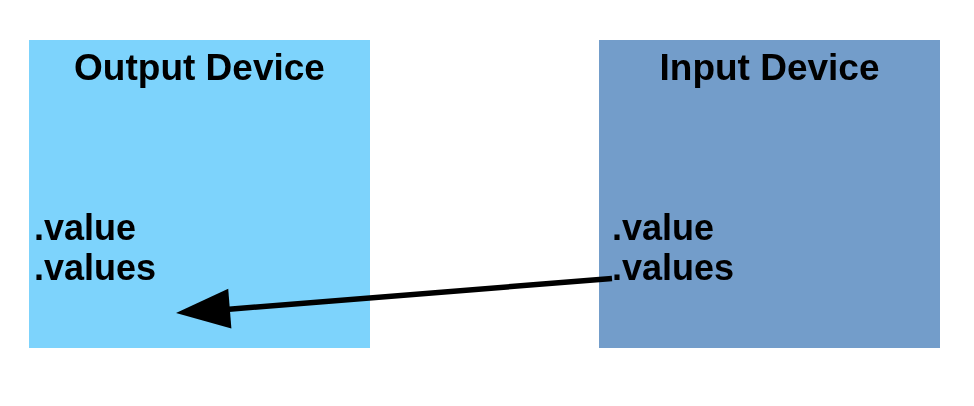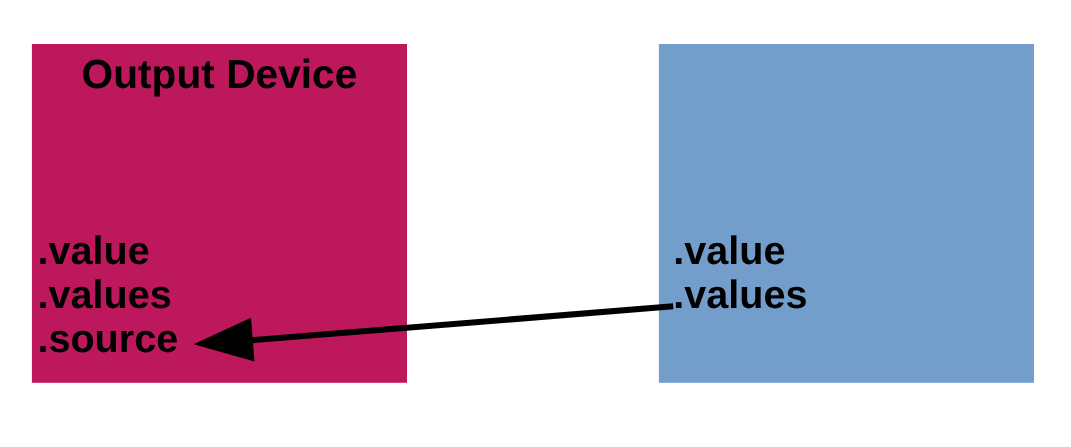--- a/index.html
+++ b/index.html
@@ -49,30 +49,30 @@
     width: 974px;
     height: 406px;
     pointer-events: none;
   }
 </style>
 </head>
 <body>
 
 <div class="canvas">
 
-  <div class="box box-left" style="background: #be185d;">
+  <div class="box box-left" style="background: #7dd3fc;">
     <div class="box-title">Output Device</div>
     <div class="box-props">
       <div class="prop">.value</div>
       <div class="prop">.values</div>
-      <div class="prop">.source</div>
     </div>
   </div>
 
   <div class="box box-right" style="background: rgb(115, 157, 202);">
+    <div class="box-title">Input Device</div>
     <div class="box-props">
       <div class="prop">.value</div>
       <div class="prop">.values</div>
     </div>
   </div>
 
   <svg class="arrow-overlay" viewBox="0 0 974 406" xmlns="http://www.w3.org/2000/svg">
     <line x1="612" y1="278.5" x2="226" y2="309.5" stroke="#000000" stroke-width="5.5"></line>
     <polygon points="176,313 228.2,288.8 231.4,328.6" fill="#000000"></polygon>
   </svg>

